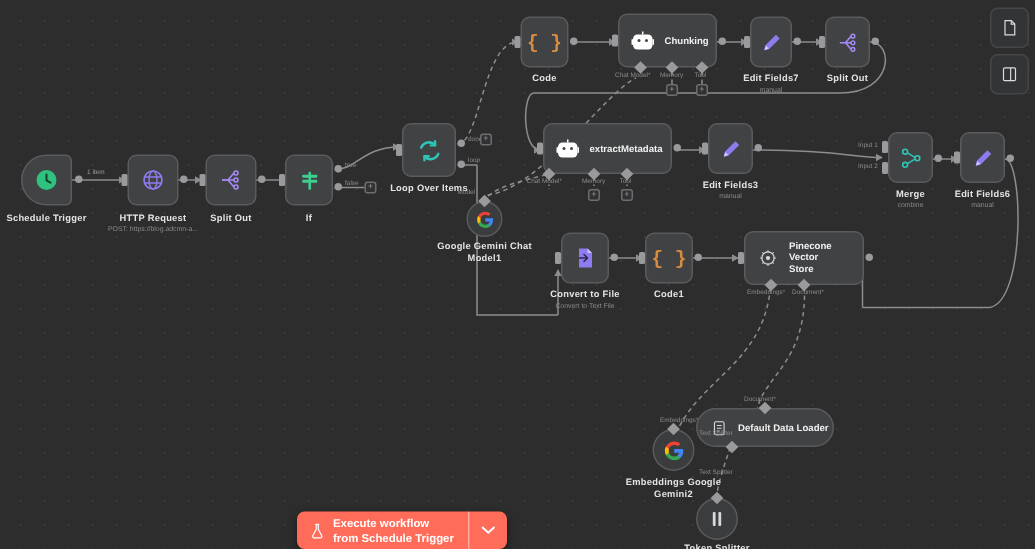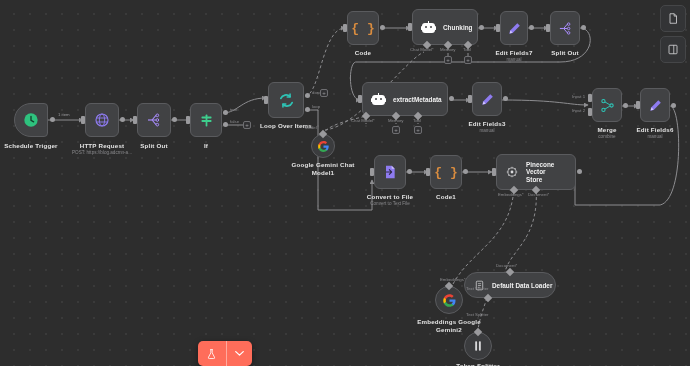--- a/index.html
+++ b/index.html
@@ -453,20 +453,24 @@
       <rect x="4" y="3.5" width="16" height="17" rx="1.6" fill="none" stroke="#dcdcde" stroke-width="1.6"></rect>
       <path d="M13.5 3.5v17" stroke="#dcdcde" stroke-width="1.5"></path>
     </svg>
   </div>
 
   <div id="execbar">
     <div id="execmain">
       <svg width="11" height="12" viewBox="0 0 24 24">
         <path d="M10 2.5h4M10.5 2.5v7L5.5 19a2 2 0 0 0 1.8 2.9h9.4A2 2 0 0 0 18.5 19l-5-9.5v-7" fill="none" stroke="#fff" stroke-width="1.8" stroke-linejoin="round" stroke-linecap="round"></path>
       </svg>
+      <div id="execlabel">
+        <div>Execute workflow</div>
+        <div>from Schedule Trigger</div>
+      </div>
     </div>
     <div id="execdiv"></div>
     <div id="execcaret">
       <svg width="9" height="7" viewBox="0 0 12 8">
         <path d="M1 1.5 L6 6.2 L11 1.5" fill="none" stroke="#fff" stroke-width="1.7" stroke-linecap="round" stroke-linejoin="round"></path>
       </svg>
     </div>
   </div>
 
 </div>

